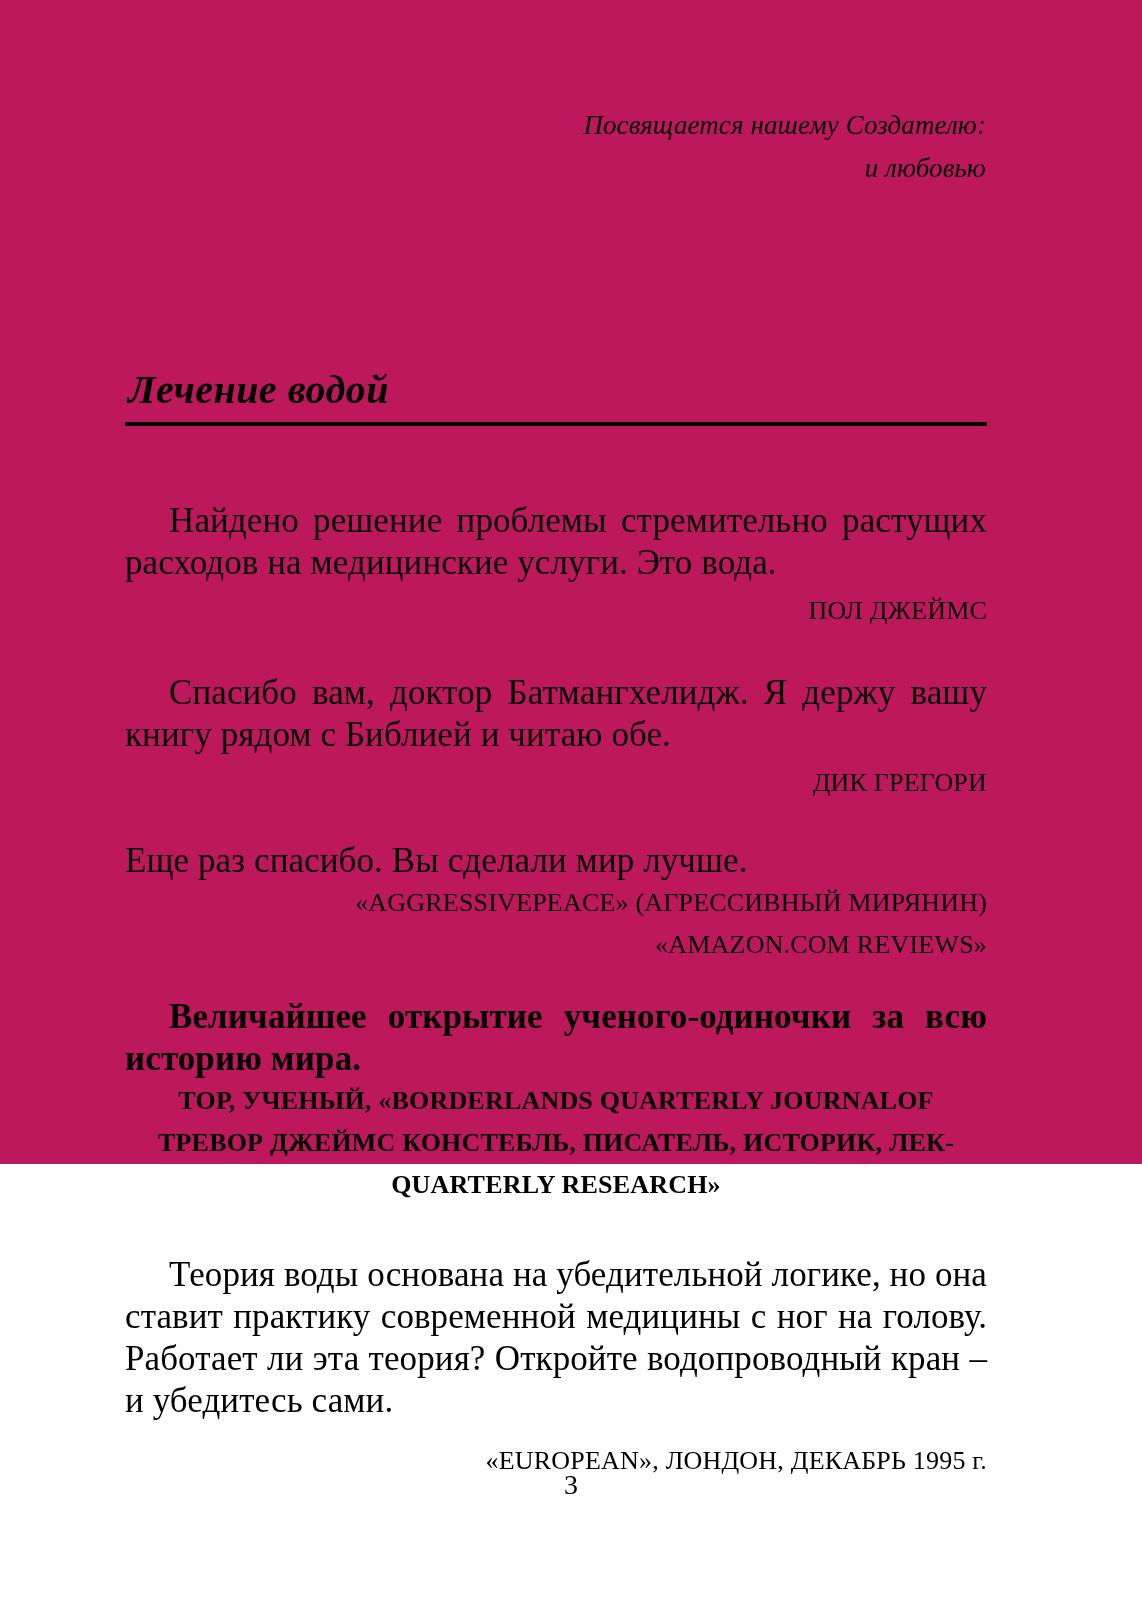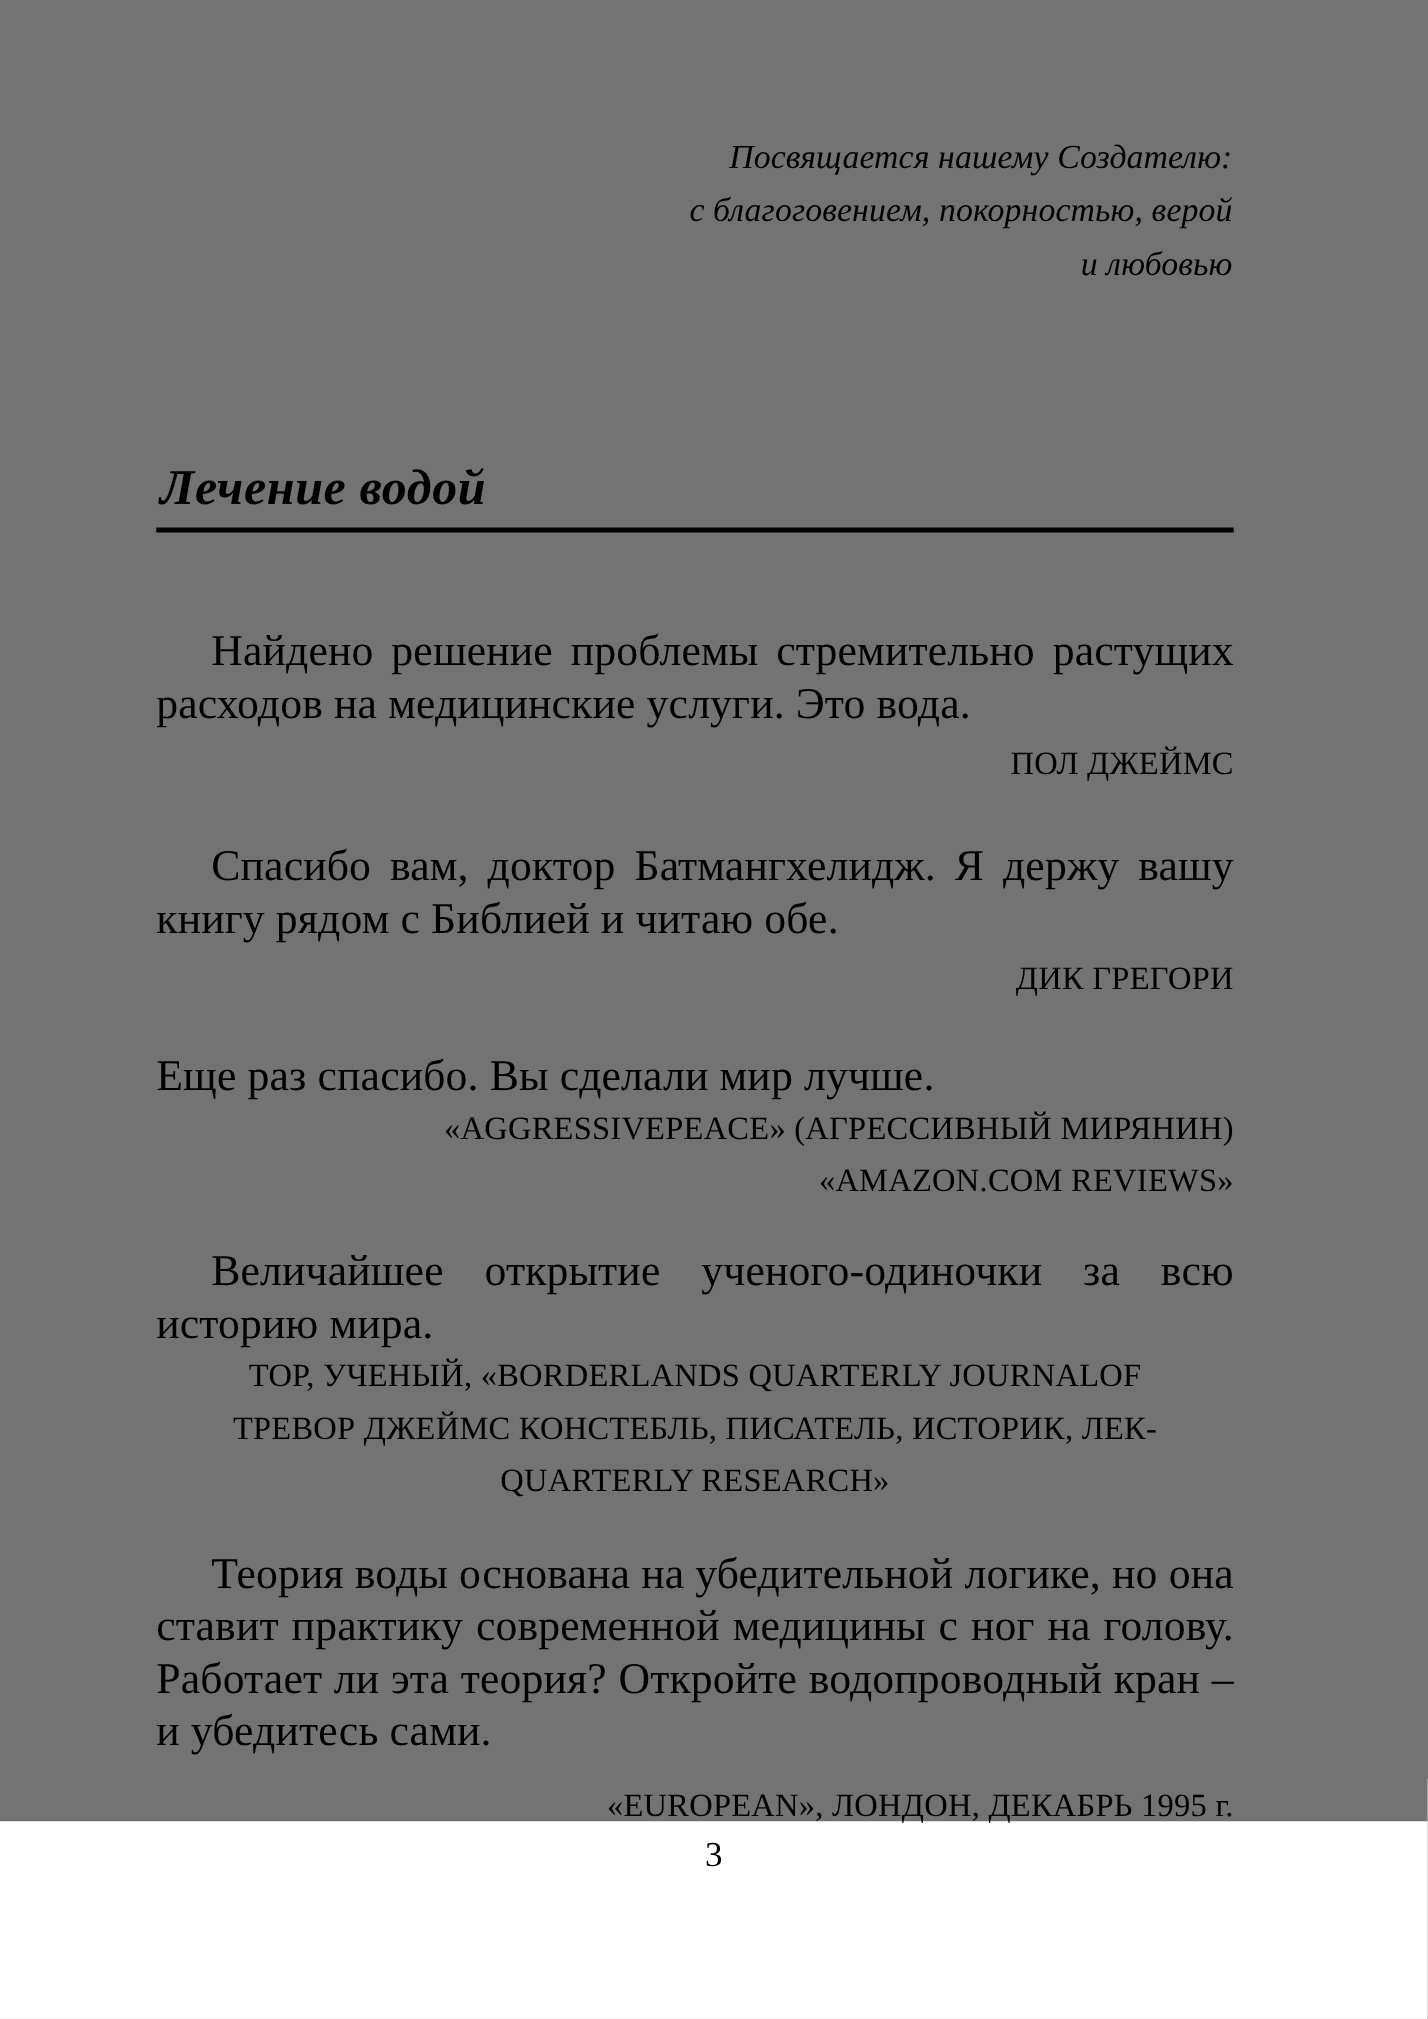--- a/index.html
+++ b/index.html
@@ -14,22 +14,22 @@
     font-family: "Liberation Serif", "DejaVu Serif", serif;
     color: #000000;
     overflow: hidden;
   }
 
   .page {
     position: absolute;
     left: 0;
     top: 0;
     width: 1142px;
-    height: 1457px;
-    background: #737373;
+    height: 1164px;
+    background: #be185d;
   }
 
   
   .dedication {
     position: absolute;
     left: 300px;
     top: 104px;
     width: 686px;
     text-align: right;
     font-style: italic;
@@ -103,21 +103,21 @@
     text-align: center;
   }
   .quote-attrib.centered-wrap .attr-line.last {
     text-align: center;
   }
 
   
   .qb-1 { margin-bottom: 40px; }
   .qb-2 { margin-bottom: 36px; }
   .qb-3 { margin-bottom: 30px; }
-  .qb-4 { margin-bottom: 32px; }
+  .qb-4 { margin-bottom: 48px; font-weight: bold; }
   .qb-5 { margin-bottom: 0; }
 
   .qb-3 .quote-attrib,
   .qb-4 .quote-attrib {
     margin-top: 0;
   }
   .qb-5 .quote-attrib {
     margin-top: 18px;
   }
 
@@ -132,21 +132,20 @@
     line-height: 34px;
   }
 </style>
 </head>
 <body>
 
 <div class="page">
 
   <div class="dedication">
     <span class="ded-line">Посвящается нашему Создателю:</span>
-    <span class="ded-line">с благоговением, покорностью, верой</span>
     <span class="ded-line">и любовью</span>
   </div>
 
   <div class="title-block">
     <div class="book-title">Лечение водой</div>
     <div class="title-rule"></div>
   </div>
 
   <div class="quotes">
 

